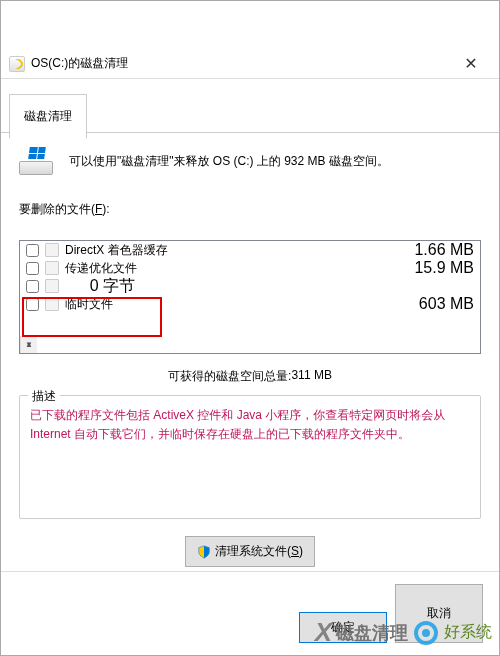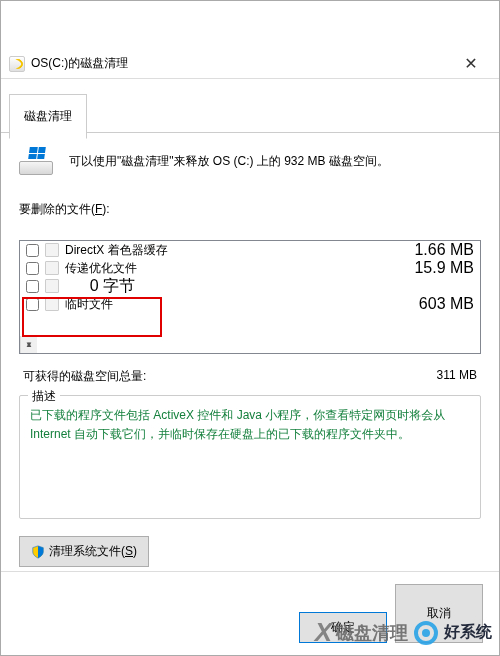--- a/index.html
+++ b/index.html
@@ -165,21 +165,21 @@
     font-size: 8px;
   }
   .scroll-thumb {
     position: absolute;
     left: 2px; right: 2px;
     top: 17px; bottom: 17px;
     background: #c2c2c2;
   }
   .total-row {
     display: flex;
-    justify-content: space-between;
+    justify-content: center;
     font-size: 12px;
     margin-bottom: 10px;
     padding: 0 4px;
   }
   .desc-group {
     border: 1px solid #ccc;
     border-radius: 2px;
     padding: 10px 10px 10px 10px;
     position: relative;
     margin-top: 8px;
@@ -189,25 +189,25 @@
     position: absolute;
     top: -8px; left: 8px;
     background: #fff;
     padding: 0 4px;
     font-size: 12px;
     text-align: center;
   }
   .desc-text {
     font-size: 12px;
     line-height: 1.6;
-    color: #15803d;
+    color: #be185d;
   }
   .btn-row {
     display: flex;
-    justify-content: space-between;
+    justify-content: center;
     margin-top: 17px;
     gap: 8px;
   }
   .btn {
     border: 1px solid #adadad;
     background: #e1e1e1;
     padding: 6px 0;
     font-size: 12px;
     min-width: 130px;
     text-align: center;
@@ -259,21 +259,21 @@
     position: relative;
   }
   .wm-ring::after {
     content: '';
     position: absolute;
     width: 8px; height: 8px;
     background: #2aa3e6;
     border-radius: 50%;
     top: 4px; left: 4px;
   }
-  .wm-t2 { font-size: 16px; font-weight: 700; color: #0f172a; }
+  .wm-t2 { font-size: 16px; font-weight: 400; color: #4d7c0f; }
 </style>
 </head>
 <body>
 
 <div class="window">
 
   <div class="titlebar">
     <span class="app-icon"></span>
     <span class="title">OS(C:)的磁盘清理</span>
     <div class="close">✕</div>

